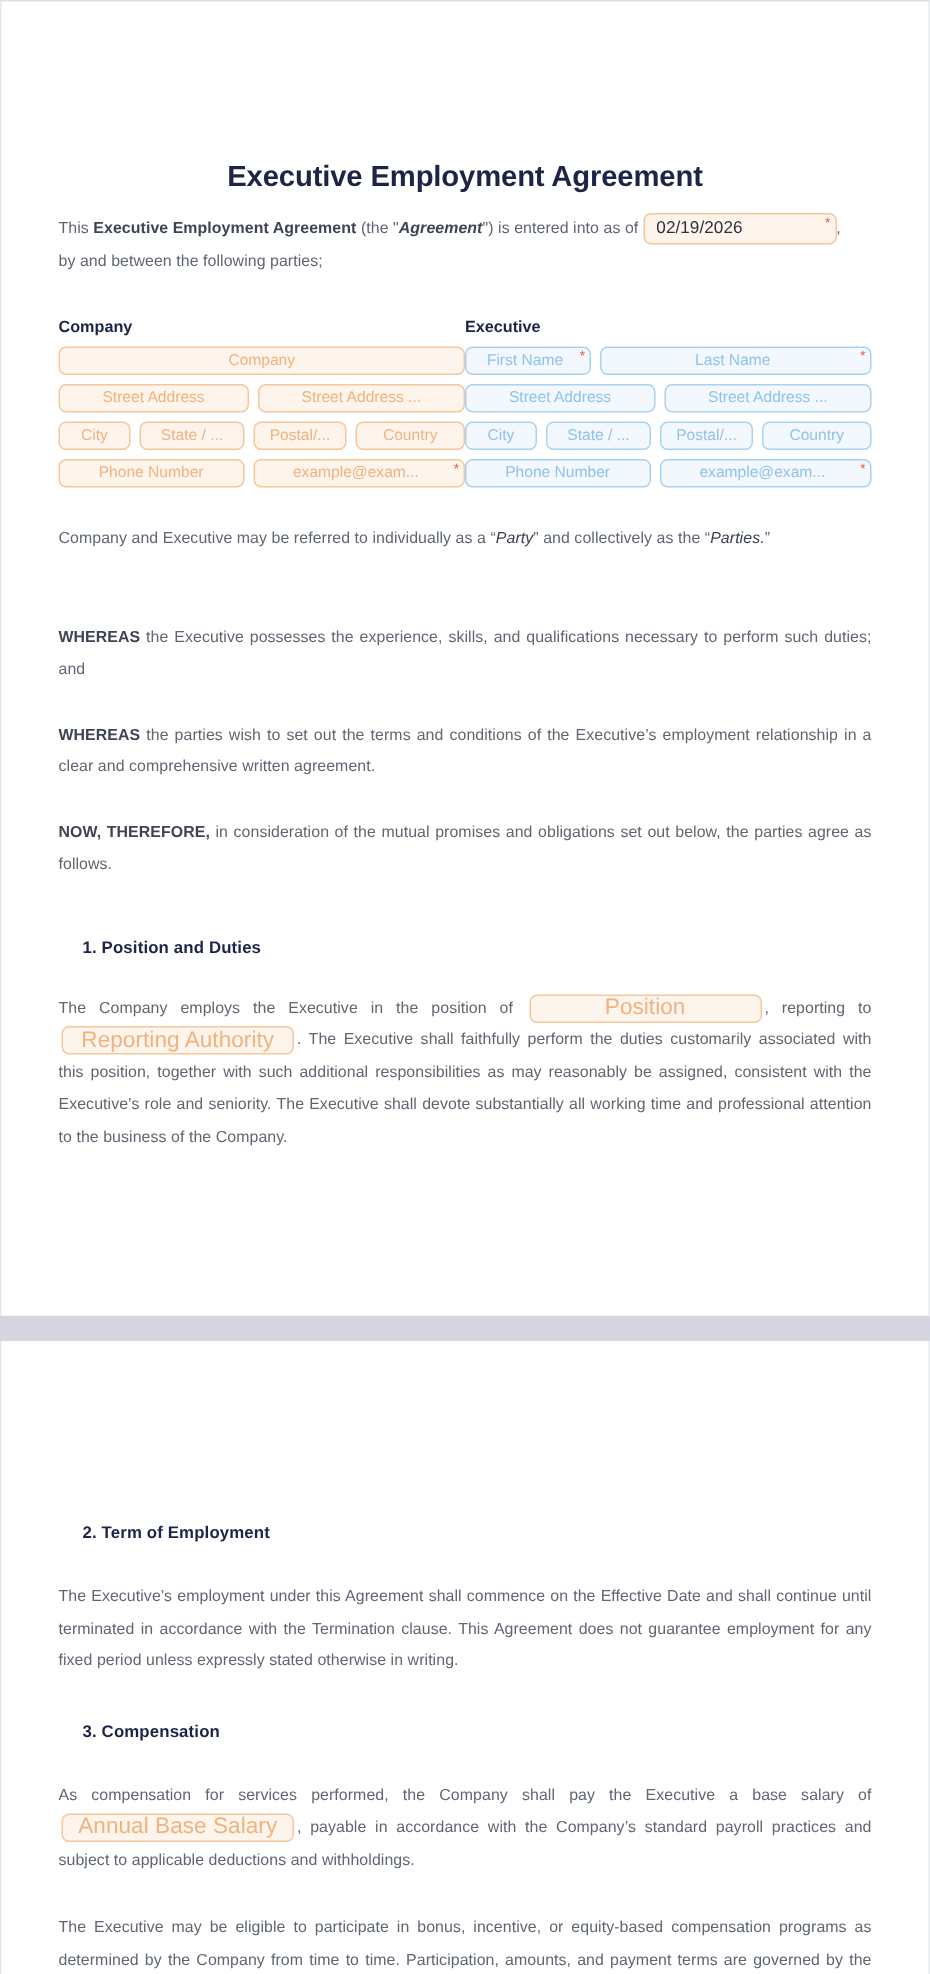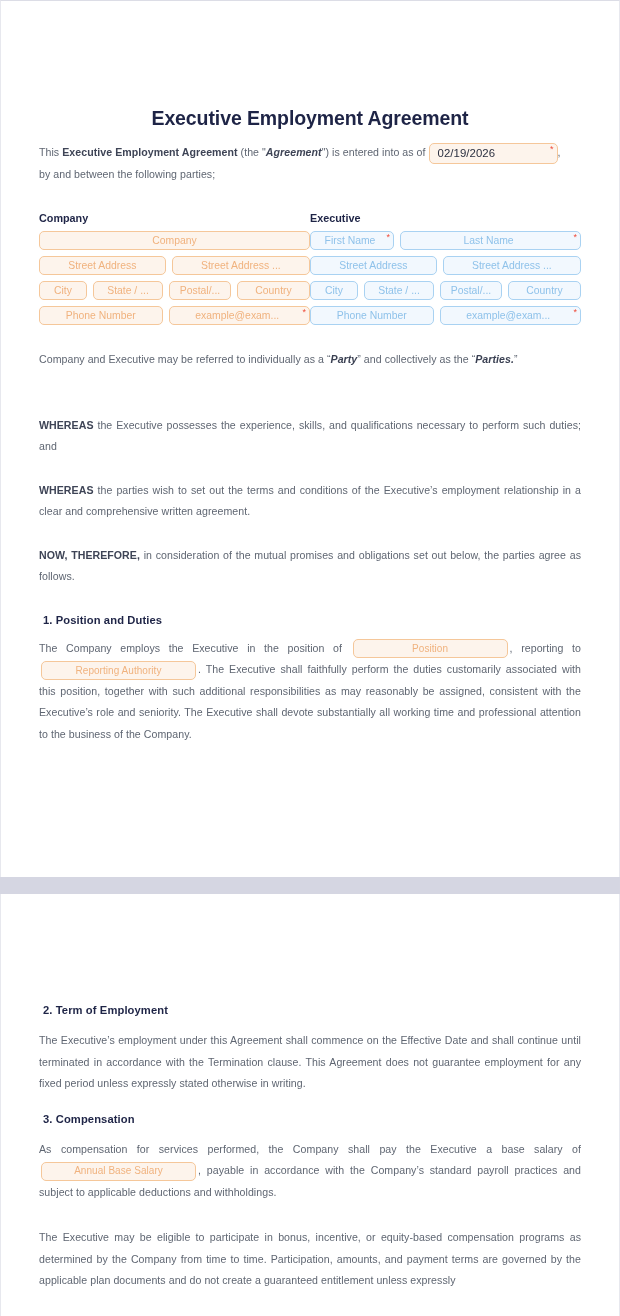--- a/index.html
+++ b/index.html
@@ -61,27 +61,27 @@
     line-height: 21.5px;
     color: #5f6672;
     text-align: justify;
     margin: 0;
     letter-spacing: 0.05px;
   }
   .intro { margin-top: 22px; }
 
   p.body b, p.body strong { color: #3e4456; font-weight: bold; }
   p.body i, p.body em { font-style: italic; }
-  .term { font-weight: bold; font-style: italic; color: #3a4052; }
+  .term { font-weight: normal; font-style: italic; color: #3a4052; }
 
   h2.section {
     font-size: 11.2px;
     font-weight: bold;
     color: #1e2446;
-    margin: 4px;
+    margin: 16px;
     letter-spacing: 0.1px;
   }
   .sp-22 { height: 22px; }
   .sp-18 { height: 18px; }
   .sp-14 { height: 14px; }
   .sp-12 { height: 12px; }
   .sp-10 { height: 10px; }
   .sp-8  { height: 8px; }
 
   
@@ -155,21 +155,21 @@
   
   .w-full { width: 100%; }
 
   
   .inline-field {
     display: inline-flex;
     align-items: center;
     justify-content: center;
     height: 19px;
     border-radius: 5px;
-    font-size: 10px;
+    font-size: 15px;
     vertical-align: middle;
     margin: 0 2px;
     background: #fdf4ec;
     border: 1px solid #f5c79a;
     color: #f0b27e;
     white-space: nowrap;
     overflow: hidden;
   }
   .w-position { width: 155px; }
   .w-reporting { width: 155px; }

